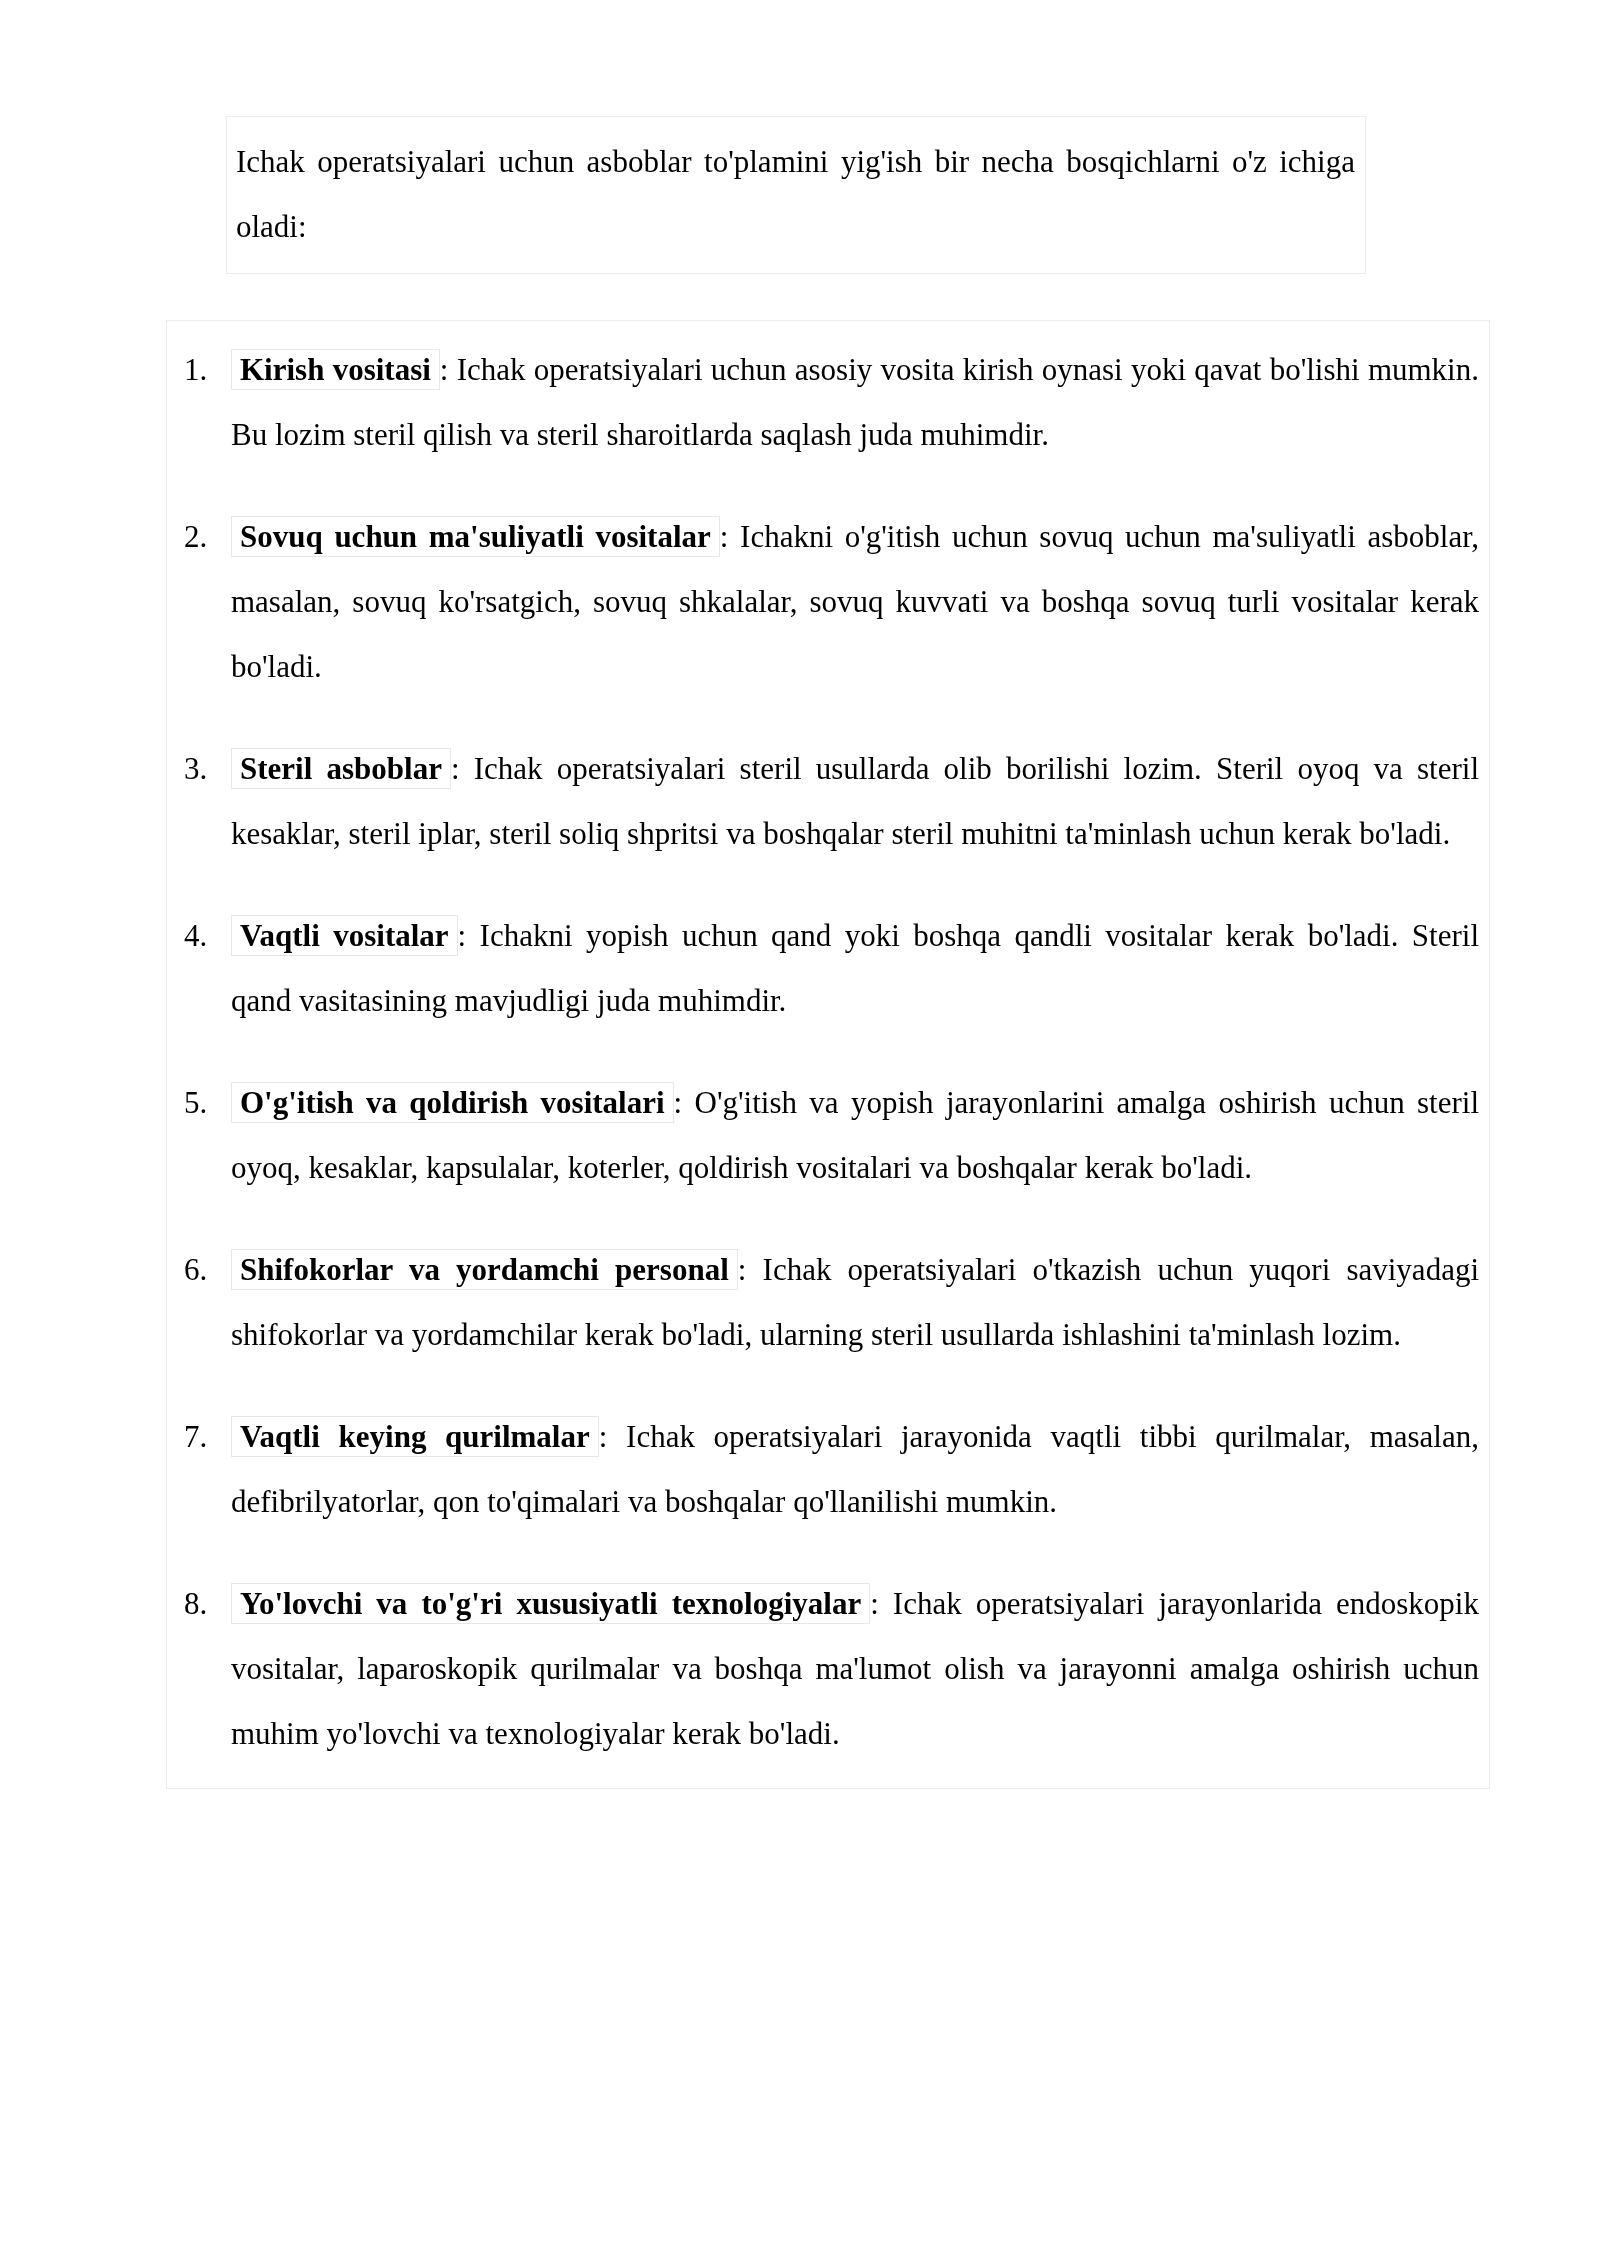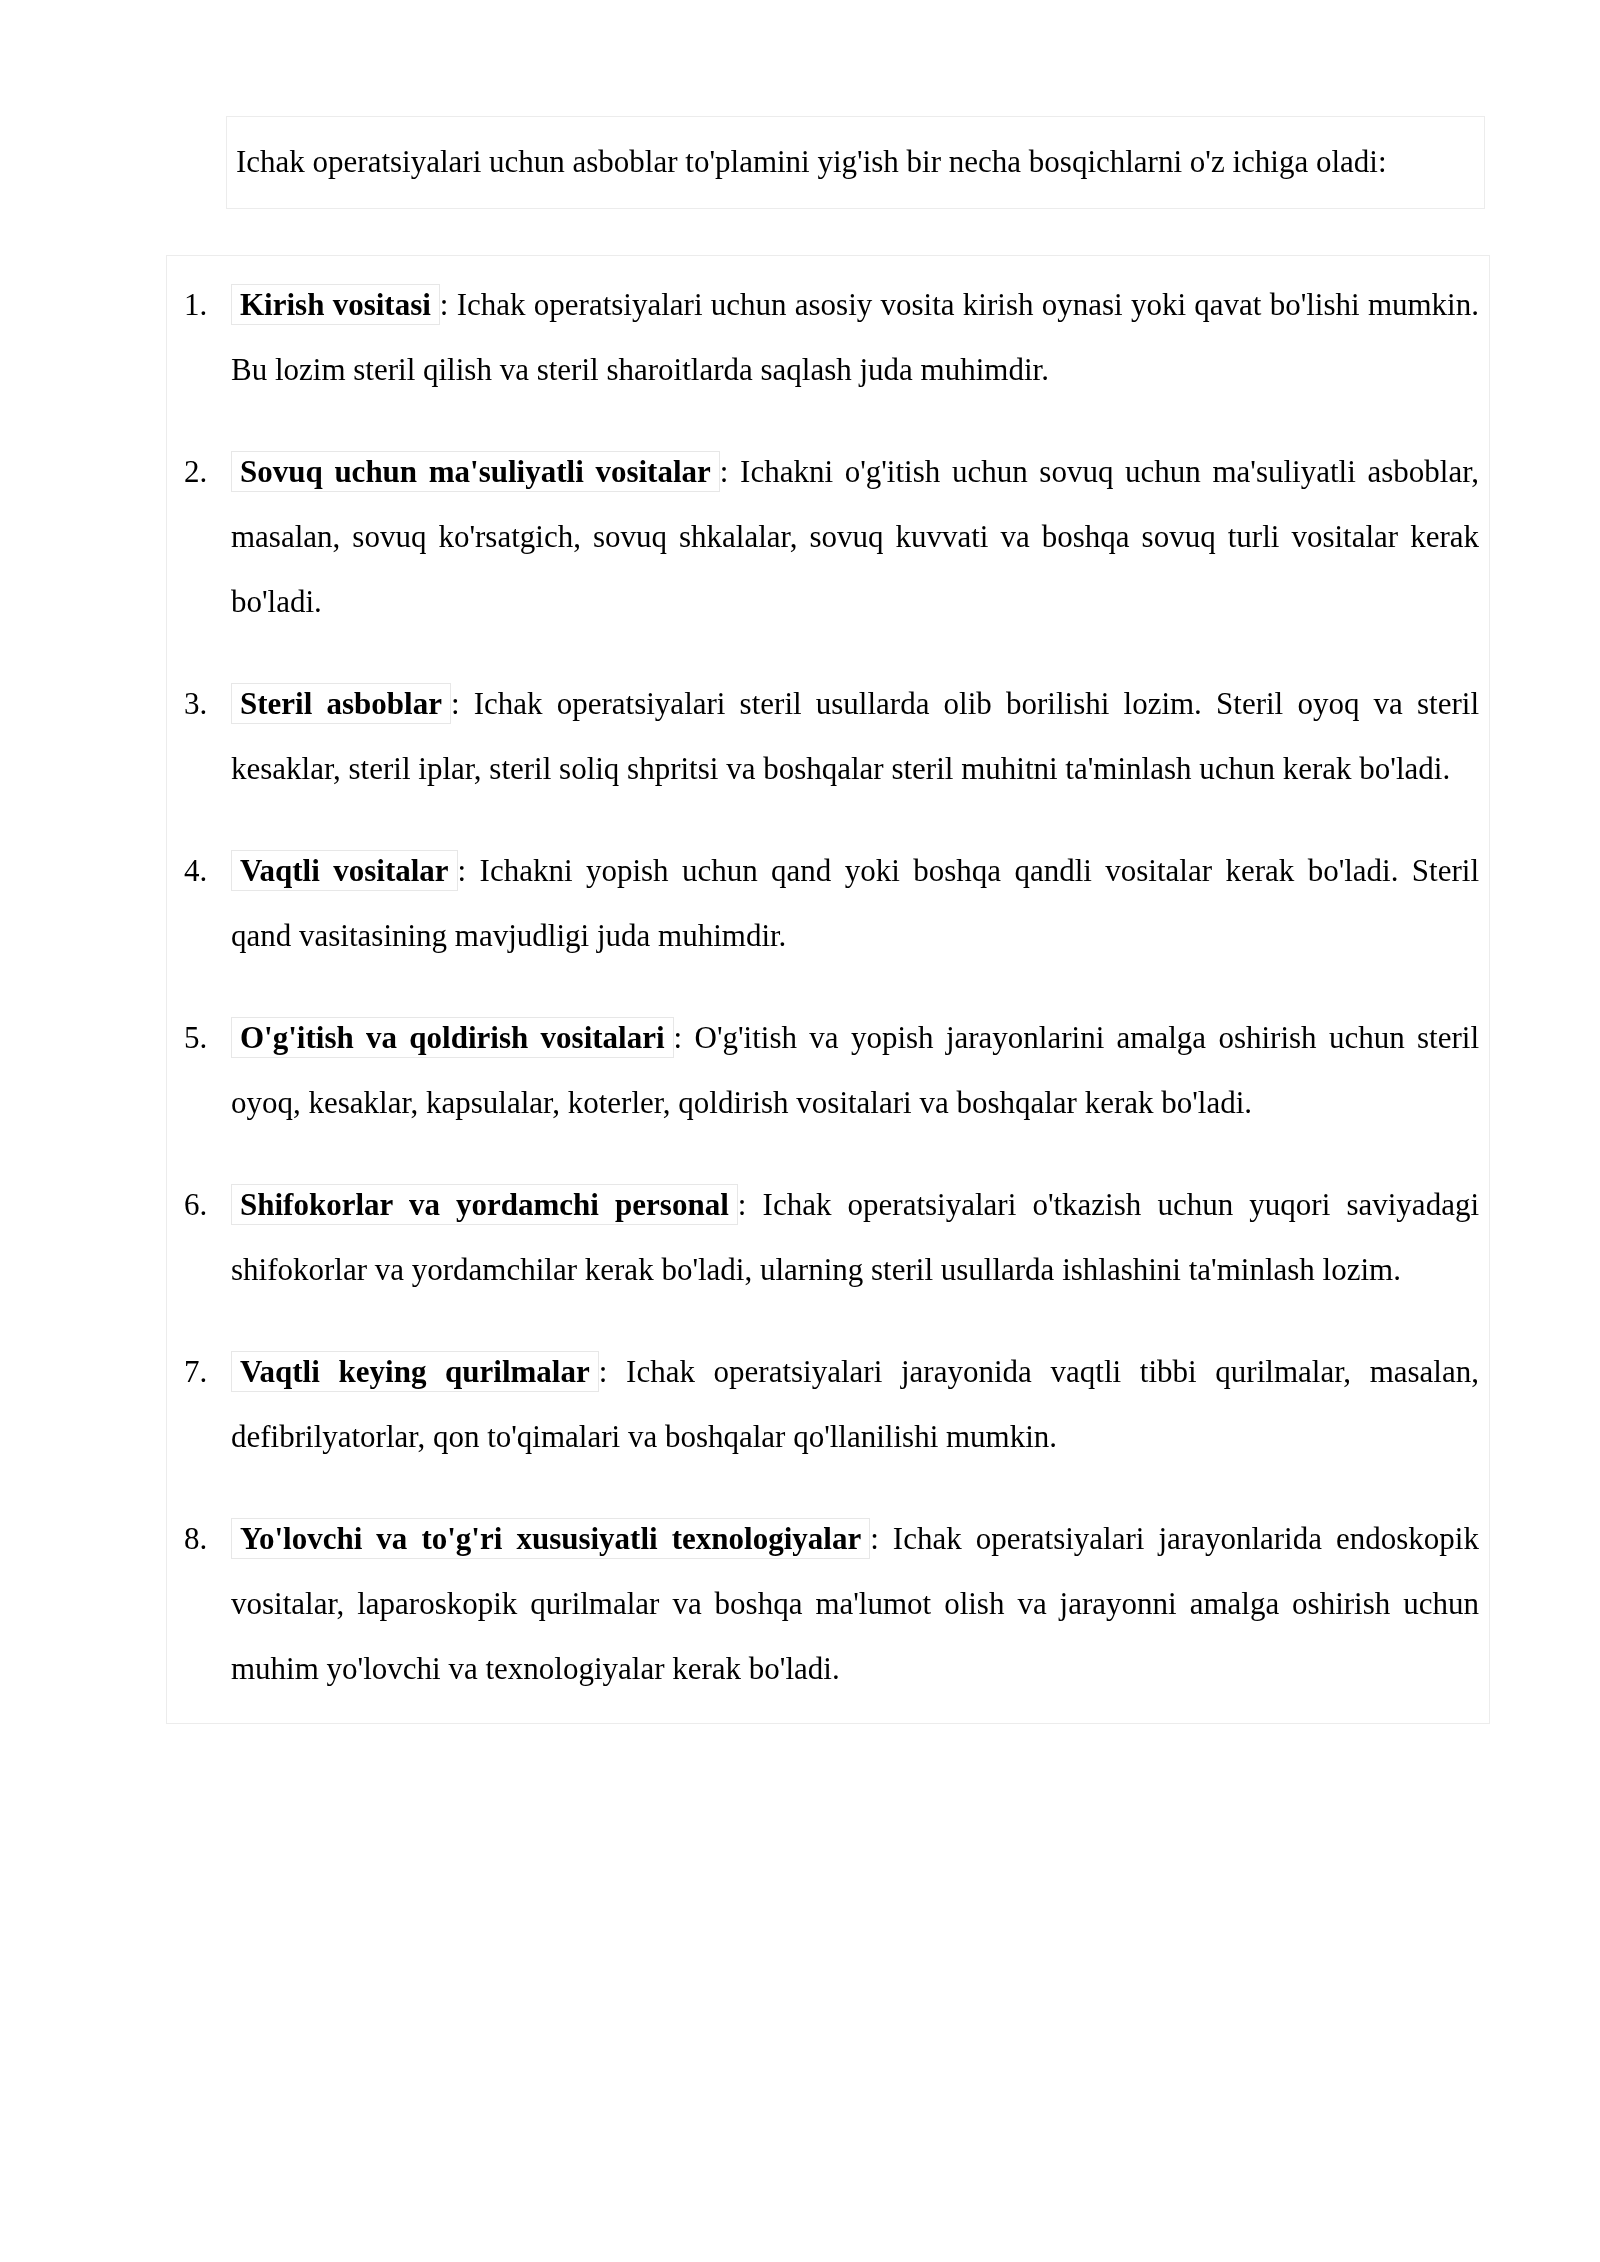--- a/index.html
+++ b/index.html
@@ -20,21 +20,21 @@
     margin-top: 116px;
     text-align: center;
     font-weight: bold;
     font-size: 33px;
     line-height: 70px;
     color: #000000;
   }
   .intro-box {
     box-sizing: border-box;
     margin: 34px 12px 0 226px;
-    width: 1259px;
+    width: 1140px;
     border: 1px solid #ececec;
     padding: 12px 10px 14px 9px;
     font-size: 31px;
     line-height: 65px;
     text-align: justify;
   }
   .list-box {
     box-sizing: border-box;
     margin: 46px 0 0 166px;
     width: 1324px;

